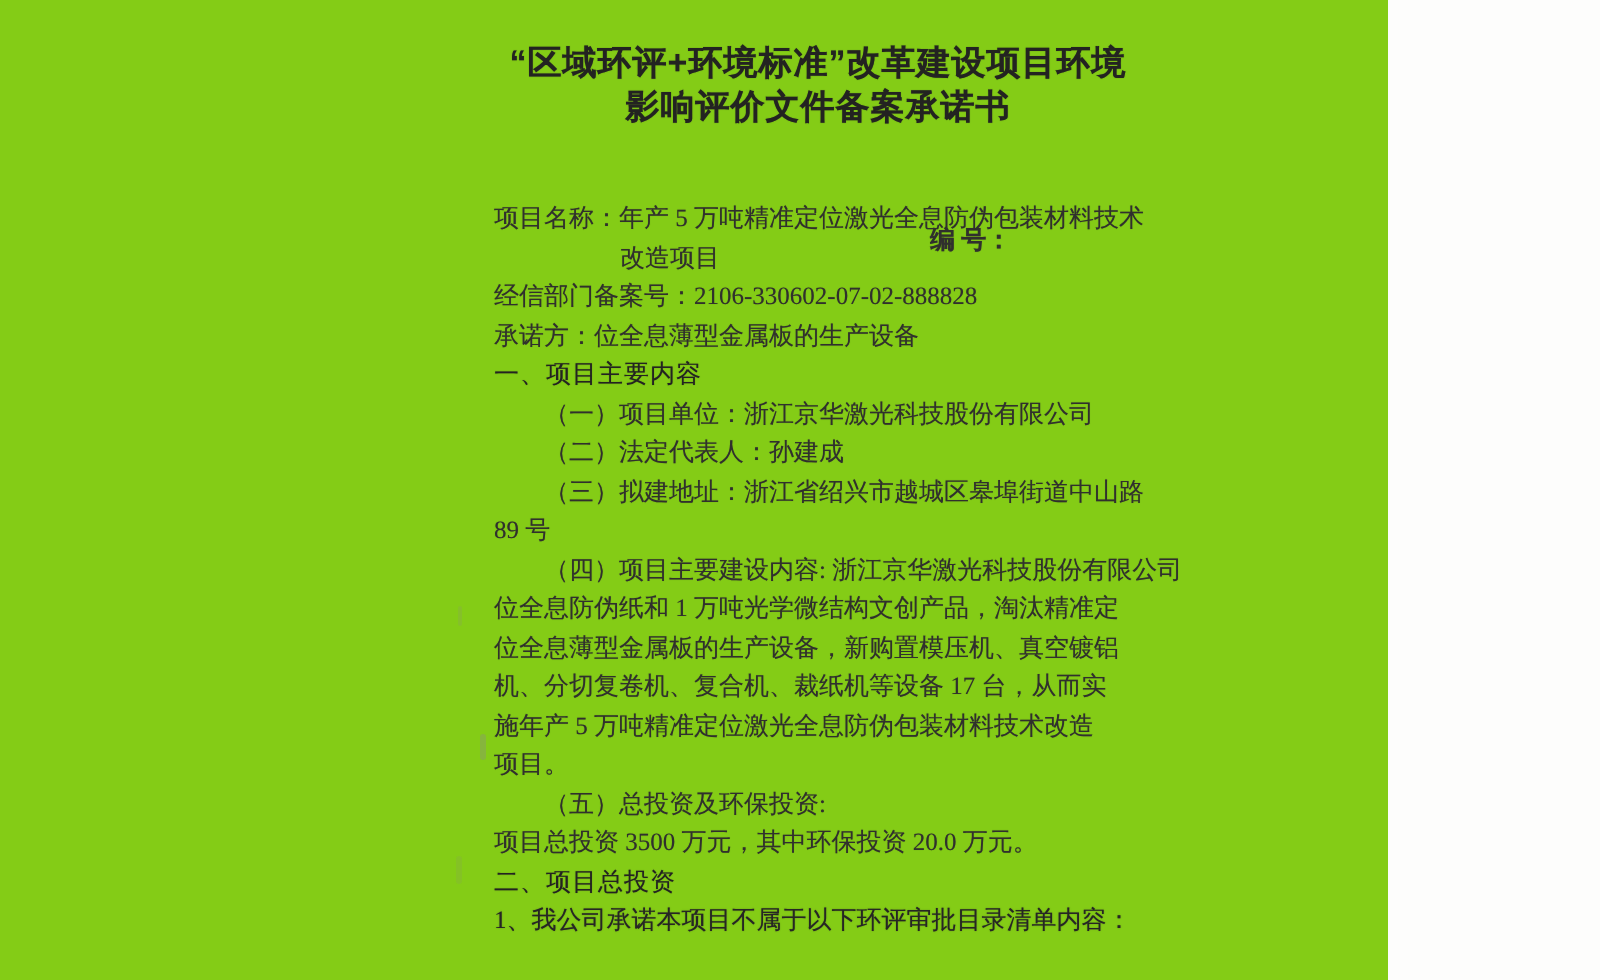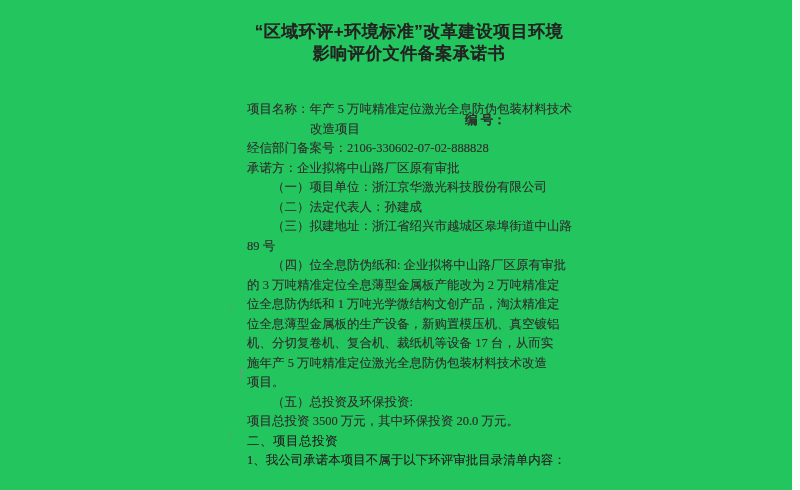--- a/index.html
+++ b/index.html
@@ -1,22 +1,22 @@
 <!DOCTYPE html>
 <html><head>
 <meta charset="utf-8">
 <style>
   * { margin:0; padding:0; box-sizing:border-box; }
   html,body { width:800px; height:490px; overflow:hidden; }
   body { background:#fdfdfc; }
 
   .page {
     position:relative;
-    width:792px; height:490px;
-    background:#22c55e;
+    width:694px; height:490px;
+    background:#84cc16;
     font-family:"Liberation Serif","DejaVu Serif",serif;
     color:#2e2e2c;
   }
 
   .title-block {
     position:absolute;
     left:235px; top:21px; width:348px;
     text-align:center;
     font-family:"Liberation Sans","DejaVu Sans",sans-serif;
     font-weight:700;
@@ -81,27 +81,27 @@
     <div>“区域环评+环境标准”改革建设项目环境</div>
     <div>影响评价文件备案承诺书</div>
   </div>
 
   <div class="serial-line">编 号：</div>
 
   <div class="doc-body">
     <div class="line">项目名称：年产 5 万吨精准定位激光全息防伪包装材料技术</div>
     <div class="line indent-kv">改造项目</div>
     <div class="line">经信部门备案号：2106-330602-07-02-888828</div>
-    <div class="line">承诺方：企业拟将中山路厂区原有审批</div>
+    <div class="line">承诺方：位全息薄型金属板的生产设备</div>
+    <div class="line heading">一、项目主要内容</div>
     <div class="line indent-2">（一）项目单位：浙江京华激光科技股份有限公司</div>
     <div class="line indent-2">（二）法定代表人：孙建成</div>
     <div class="line indent-2">（三）拟建地址：浙江省绍兴市越城区皋埠街道中山路</div>
     <div class="line">89 号</div>
-    <div class="line indent-2">（四）位全息防伪纸和: 企业拟将中山路厂区原有审批</div>
-    <div class="line">的 3 万吨精准定位全息薄型金属板产能改为 2 万吨精准定</div>
+    <div class="line indent-2">（四）项目主要建设内容: 浙江京华激光科技股份有限公司</div>
     <div class="line">位全息防伪纸和 1 万吨光学微结构文创产品，淘汰精准定</div>
     <div class="line">位全息薄型金属板的生产设备，新购置模压机、真空镀铝</div>
     <div class="line">机、分切复卷机、复合机、裁纸机等设备 17 台，从而实</div>
     <div class="line">施年产 5 万吨精准定位激光全息防伪包装材料技术改造</div>
     <div class="line">项目。</div>
     <div class="line indent-2">（五）总投资及环保投资:</div>
     <div class="line">项目总投资 3500 万元，其中环保投资 20.0 万元。</div>
     <div class="line heading">二、项目总投资</div>
     <div class="line emph">1、我公司承诺本项目不属于以下环评审批目录清单内容：</div>
   </div>

